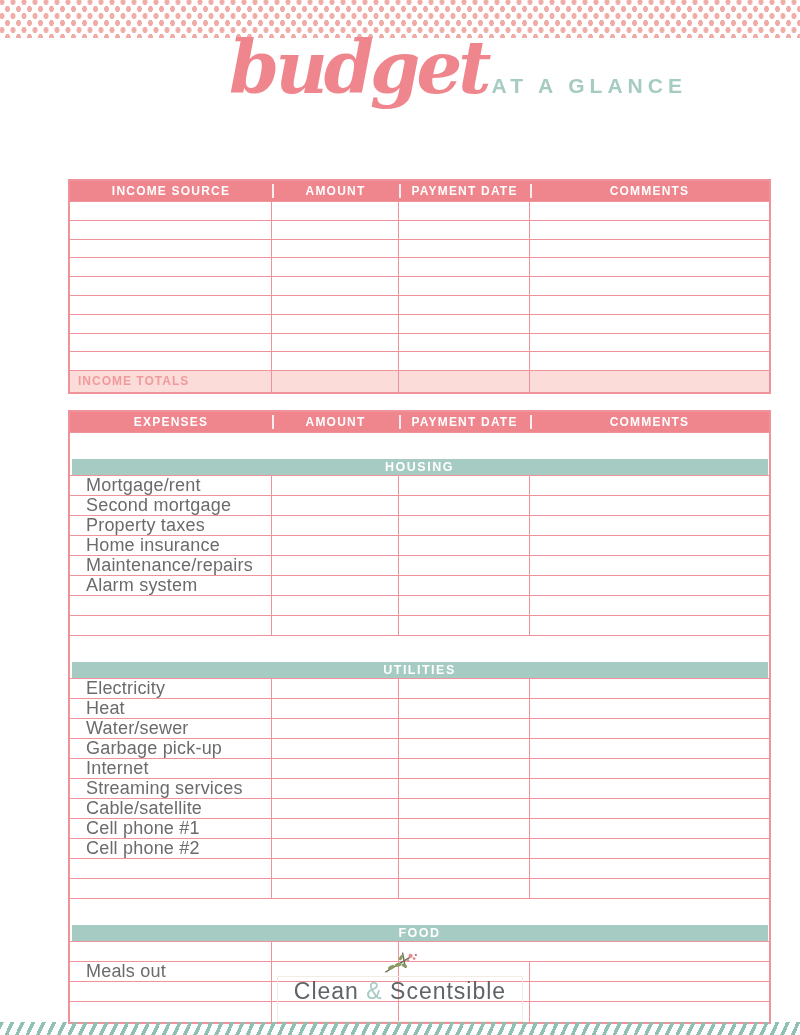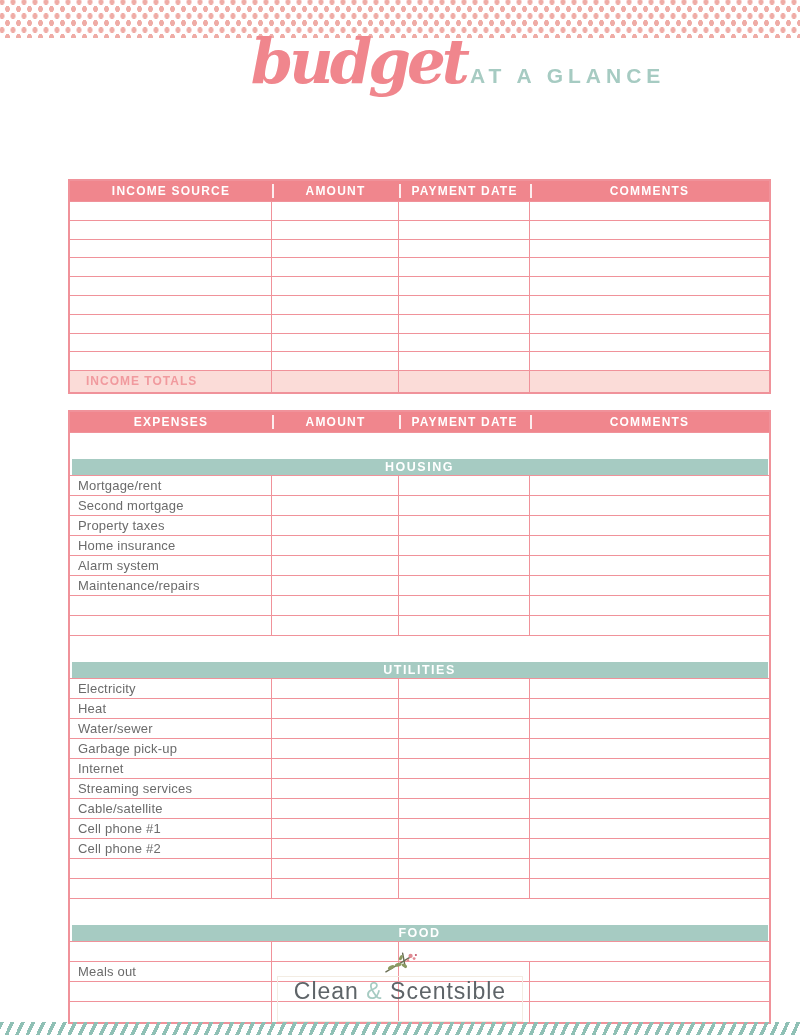--- a/index.html
+++ b/index.html
@@ -31,21 +31,21 @@
   
   .title-row{
     position:absolute;top:28px;left:0;width:800px;
     display:flex;justify-content:center;align-items:baseline;
     transform:translateX(58px);
     pointer-events:none;
   }
   .title-script{
     font-family:"DejaVu Serif","Liberation Serif",serif;
     font-style:italic;font-weight:bold;
-    font-size:61px;line-height:1.1;color:var(--pink);
+    font-size:72px;line-height:1.1;color:var(--pink);
     letter-spacing:-4px;
   }
   .title-suffix{
     font-size:21px;font-weight:bold;color:var(--teal);
     letter-spacing:5px;margin-left:4px;
   }
   
   .btable{
     position:absolute;left:68px;width:703px;
     border:2px solid var(--pink-border);
@@ -76,27 +76,27 @@
   }
   .thead .tcell + .tcell::before{
     content:"";position:absolute;left:0;top:3px;bottom:3px;width:1.5px;
     background:rgba(255,255,255,.85);
   }
   .row-empty{height:18.8px;}
   .row-item{height:20px;}
   .row-item .tcell.label,
   .row-empty .tcell.label{
     display:flex;align-items:center;
-    padding-left:8px;
-    color:var(--label-gray);font-size:13px;letter-spacing:.2px;
+    padding-left:16px;
+    color:var(--label-gray);font-size:18px;letter-spacing:.2px;
   }
   .row-totals{height:20.5px;background:var(--pink-light);}
   .row-totals .tcell.label{
     display:flex;align-items:center;padding-left:8px;
-    color:var(--pink-text);font-size:12px;font-weight:bold;letter-spacing:1px;margin-left:8px;
+    color:var(--pink-text);font-size:12px;font-weight:bold;letter-spacing:1px;
   }
   .band{
     height:19px;padding:1.5px 1.5px 0;
     border-bottom:1.5px solid var(--pink-border);
     margin-top:24px;
   }
   .band-inner{
     height:100%;background:var(--teal);
     display:flex;align-items:center;justify-content:center;
     color:#fff;font-size:12.5px;font-weight:bold;letter-spacing:1.5px;
@@ -227,27 +227,27 @@
       <div class="tcell c2"></div>
       <div class="tcell c3"></div>
     </div>
     <div class="trow row-item">
       <div class="tcell c0 label">Home insurance</div>
       <div class="tcell c1"></div>
       <div class="tcell c2"></div>
       <div class="tcell c3"></div>
     </div>
     <div class="trow row-item">
+      <div class="tcell c0 label">Maintenance/repairs</div>
+      <div class="tcell c1"></div>
+      <div class="tcell c2"></div>
+      <div class="tcell c3"></div>
+    </div>
+    <div class="trow row-item">
       <div class="tcell c0 label">Alarm system</div>
-      <div class="tcell c1"></div>
-      <div class="tcell c2"></div>
-      <div class="tcell c3"></div>
-    </div>
-    <div class="trow row-item">
-      <div class="tcell c0 label">Maintenance/repairs</div>
       <div class="tcell c1"></div>
       <div class="tcell c2"></div>
       <div class="tcell c3"></div>
     </div>
     <div class="trow row-item">
       <div class="tcell c0 label"></div>
       <div class="tcell c1"></div>
       <div class="tcell c2"></div>
       <div class="tcell c3"></div>
     </div>

